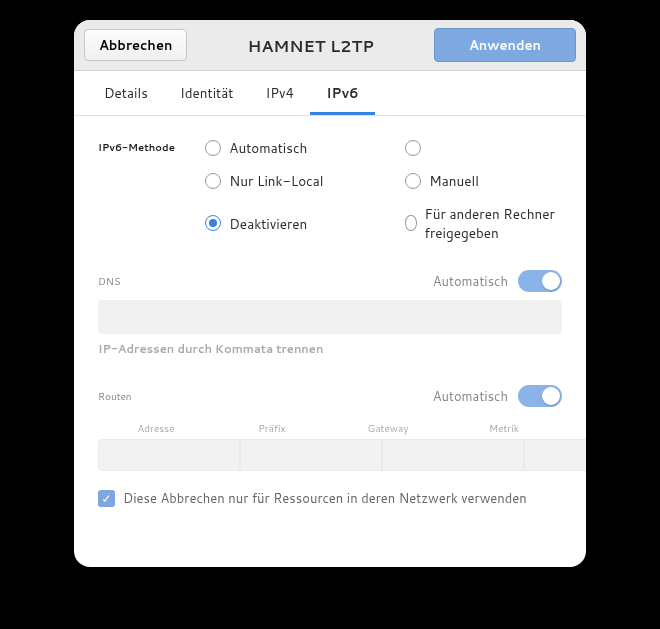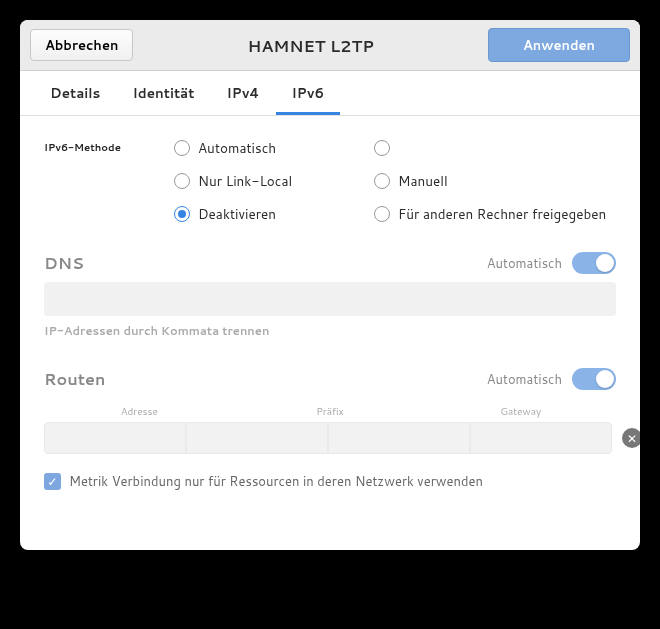--- a/index.html
+++ b/index.html
@@ -1,35 +1,35 @@
 <!DOCTYPE html>
 <html><head>
 <meta charset="utf-8">
 <style>
 * { box-sizing: border-box; margin: 0; padding: 0; font-family: -apple-system, Cantarell, "Segoe UI", sans-serif; }
 body { background: #000; display: flex; justify-content: center; align-items: flex-start; padding: 20px 0; }
-.window { width: 620px; background: #fff; border-radius: 8px; overflow: hidden; box-shadow: 0 10px 40px rgba(0,0,0,0.5); }
+.window { width: 512px; background: #fff; border-radius: 16px; overflow: hidden; box-shadow: 0 10px 40px rgba(0,0,0,0.5); }
 .titlebar { background: #ebebeb; border-bottom: 1px solid #d0d0d0; display: flex; align-items: center; justify-content: space-between; padding: 8px 10px; }
 .btn { border: 1px solid #c8c8c8; background: linear-gradient(#fdfdfd,#f0f0f0); border-radius: 4px; padding: 6px 14px; font-size: 13px; font-weight: 600; cursor: pointer; }
 .btn-apply { background: #7da9e0; border: 1px solid #6a97d0; color: #fff; padding: 7px 34px; }
 .title { font-weight: 700; font-size: 16px; color: #2b2b2b; }
 .tabs { display: flex; border-bottom: 1px solid #e0e0e0; padding: 0 14px; }
-.tab { padding: 12px 16px 10px; font-size: 13.5px; color: #2b2b2b; cursor: pointer; border-bottom: 3px solid transparent; font-weight: bold; }
+.tab { padding: 12px 16px 10px; font-size: 13.5px; color: #2b2b2b; cursor: pointer; border-bottom: 3px solid transparent; }
 .tab.active { border-bottom-color: #3584e4; font-weight: 600; }
 .content { padding: 22px 24px 60px; }
 .row { display: flex; margin-bottom: 6px; }
 .method-label { font-weight: 700; font-size: 10px; color: #222; width: 130px; padding-top: 2px; }
 .radio-grid { display: grid; grid-template-columns: 190px 1fr; row-gap: 14px; column-gap: 10px; }
 .radio { display: flex; align-items: center; gap: 8px; font-size: 13.5px; color: #2b2b2b; cursor: pointer; }
 .radio-circle { width: 16px; height: 16px; border: 1.5px solid #999; border-radius: 50%; display: inline-block; position: relative; }
 .radio.selected .radio-circle { border-color: #3584e4; }
 .radio.selected .radio-circle::after { content:""; position:absolute; width:8px; height:8px; background:#3584e4; border-radius:50%; top:50%; left:50%; transform:translate(-50%,-50%); }
 .section { margin-top: 28px; }
 .section-head { display: flex; justify-content: space-between; align-items: center; margin-bottom: 8px; }
-.section-label { font-size: 16px; font-weight: 700; color: #888; }
+.section-label { font-size: 10px; font-weight: 400; color: #888; }
 .auto-group { display: flex; align-items: center; gap: 10px; }
 .auto-label { font-size: 13px; color: #888; }
 .toggle { width: 44px; height: 22px; background: #8ab4e8; border-radius: 11px; position: relative; cursor: pointer; }
 .toggle::after { content:""; position:absolute; width:18px; height:18px; background:#fff; border-radius:50%; top:2px; right:2px; box-shadow:0 1px 2px rgba(0,0,0,0.2); }
 .field { width: 100%; height: 34px; background: #f1f1f1; border: none; border-radius: 4px; padding: 0 10px; font-size: 13px; }
 .hint { font-size: 11.5px; color: #aaa; margin-top: 6px; font-weight: bold; }
 .routes-head { display: flex; font-size: 10px; color: #aaa; padding: 6px 0 4px; }
 .routes-head span { flex:1; text-align: center; }
 .routes-row { display: flex; align-items: center; gap: 0; }
 .routes-row input { flex:1; height: 32px; background: #f2f2f2; border: 1px solid #eaeaea; font-size: 13px; padding: 0 6px; }
@@ -103,31 +103,32 @@
         <div class="section-label">Routen</div>
         <div class="auto-group">
           <span class="auto-label">Automatisch</span>
           <div class="toggle"></div>
         </div>
       </div>
       <div class="routes-head">
         <span>Adresse</span>
         <span>Präfix</span>
         <span>Gateway</span>
+        <span>Metrik</span>
       </div>
       <div class="routes-row">
         <input value="" style="">
         <input value="" style="">
         <input value="" style="">
         <input value="" style="">
         <div class="remove">
             <span>✕</span>
           </div>
       </div>
       <div class="check-row">
         <div class="checkbox">
             <span>✓</span>
           </div>
-        <span>Metrik Verbindung nur für Ressourcen in deren Netzwerk verwenden</span>
+        <span>Diese Abbrechen nur für Ressourcen in deren Netzwerk verwenden</span>
       </div>
     </div>
   </div>
 </div>
 
 </body></html>

